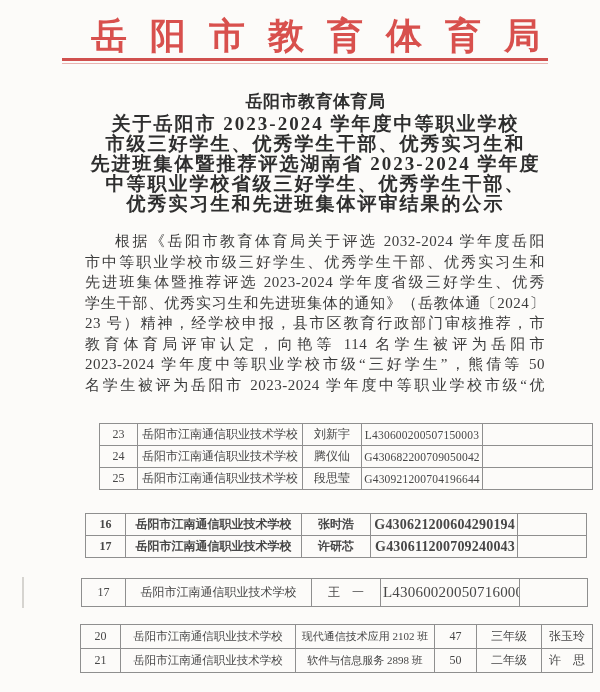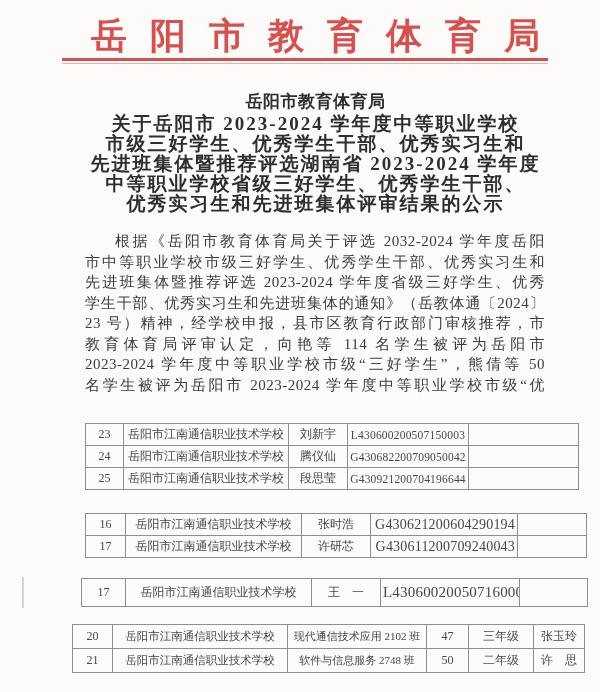--- a/index.html
+++ b/index.html
@@ -61,45 +61,45 @@
     position:absolute;border-collapse:collapse;table-layout:fixed;
     color:var(--tbl-ink);font-size:12px;
     background:transparent;
   }
   table.tbl td{
     border:1px solid var(--tbl-border);
     text-align:center;vertical-align:middle;
     padding:0 2px;overflow:hidden;white-space:nowrap;
   }
   
-  .t1{left:85px;top:423px;width:468px;}
+  .t1{left:99px;top:423px;width:468px;}
   .t1 td{height:21px;}
   .t1 td:nth-child(1){width:33px;}
   .t1 td:nth-child(2){width:160px;}
   .t1 td:nth-child(3){width:54px;}
   .t1 td:nth-child(4){width:116px;font-size:11.5px;letter-spacing:0.2px;}
   .t1 td:nth-child(5){width:105px;}
   
   .t2{left:85px;top:513px;width:476px;}
-  .t2 td{height:21px;}
+  .t2 td{height:21px;font-weight:bold;}
   .t2 td:nth-child(1){width:35px;}
   .t2 td:nth-child(2){width:171px;}
   .t2 td:nth-child(3){width:64px;}
   .t2 td:nth-child(4){width:142px;font-size:14px;letter-spacing:0.2px;text-align:right;}
   .t2 td:nth-child(5){width:64px;}
   
   .t3{left:81px;top:578px;width:481px;}
   .t3 td{height:27px;}
   .t3 td:nth-child(1){width:39px;}
   .t3 td:nth-child(2){width:181px;}
   .t3 td:nth-child(3){width:64px;}
   .t3 td:nth-child(4){width:134px;font-size:15px;letter-spacing:0.2px;}
   .t3 td:nth-child(5){width:63px;}
   
-  .t4{left:72px;top:624px;width:482px;}
+  .t4{left:80px;top:624px;width:482px;}
   .t4 td{height:23px;}
   .t4 td:nth-child(1){width:35px;}
   .t4 td:nth-child(2){width:170px;font-size:11.5px;}
   .t4 td:nth-child(3){width:134px;font-size:11px;}
   .t4 td:nth-child(4){width:37px;}
   .t4 td:nth-child(5){width:60px;}
   .t4 td:nth-child(6){width:46px;}
   .artifact-line{
     position:absolute;left:22px;top:577px;width:2px;height:31px;
     background:#d6d4d0;
@@ -197,21 +197,21 @@
           <td>20</td>
           <td>岳阳市江南通信职业技术学校</td>
           <td>现代通信技术应用 2102 班</td>
           <td>47</td>
           <td>三年级</td>
           <td>张玉玲</td>
         </tr>
         <tr>
           <td>21</td>
           <td>岳阳市江南通信职业技术学校</td>
-          <td>软件与信息服务 2748 班</td>
+          <td>软件与信息服务 2898 班</td>
           <td>50</td>
           <td>二年级</td>
           <td>许　思</td>
         </tr>
       </tbody>
   </table>
 
   <div class="artifact-line"></div>
 
 </div>

